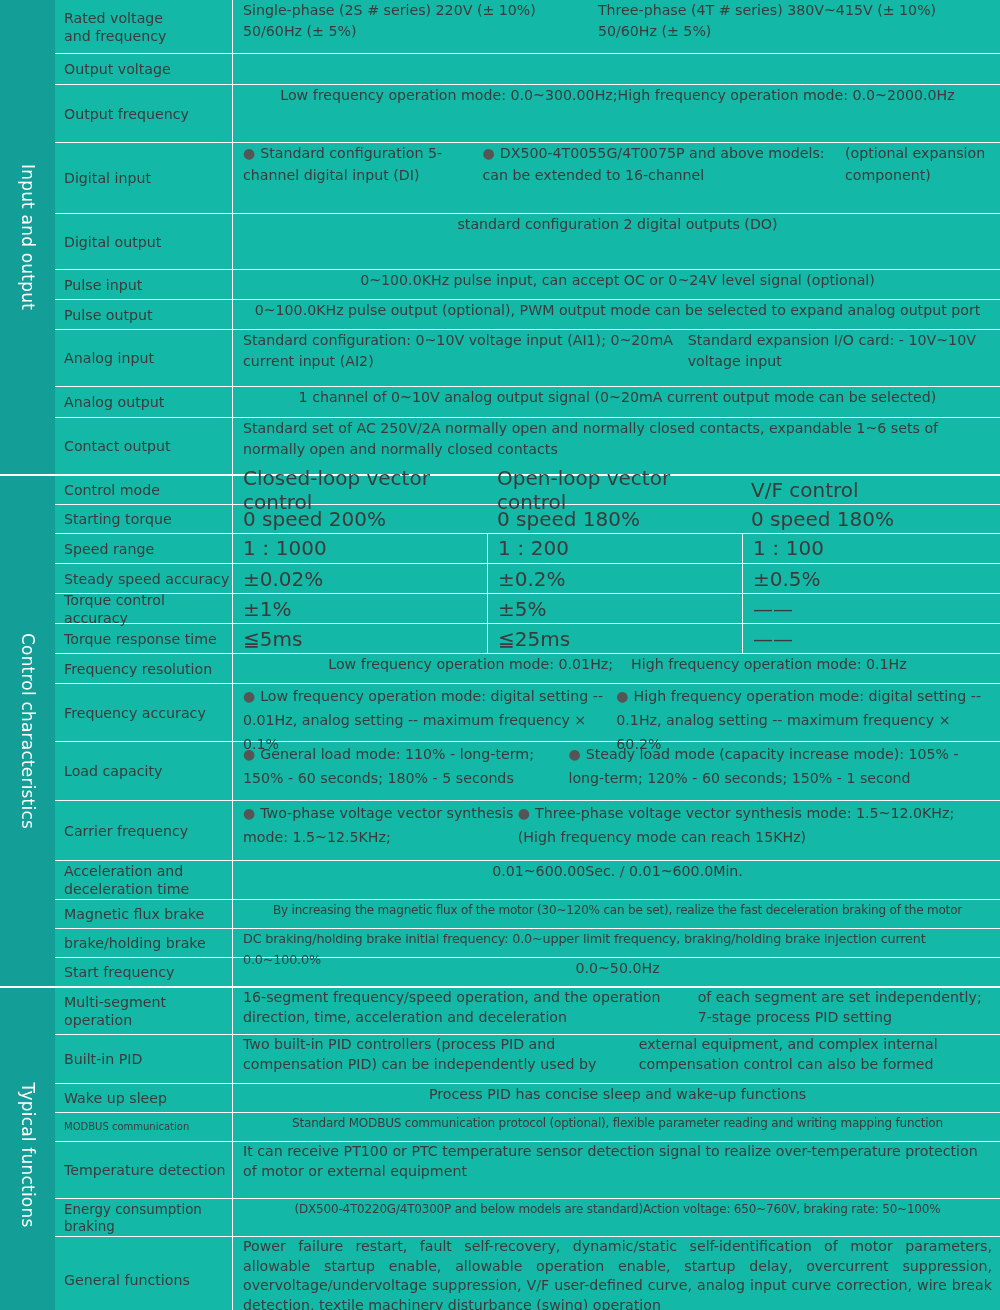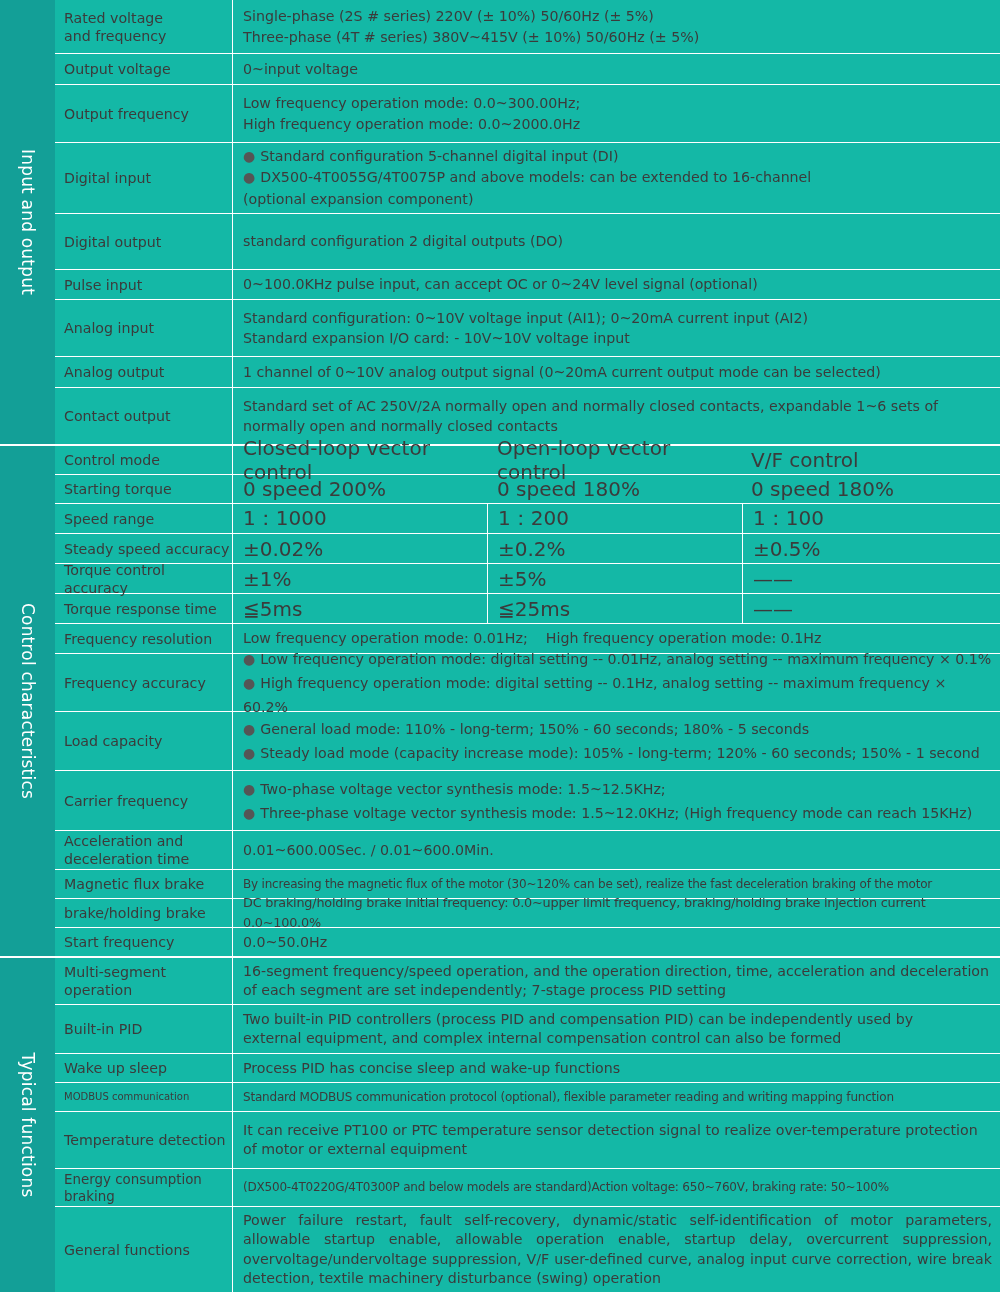--- a/index.html
+++ b/index.html
@@ -9,21 +9,21 @@
   .side { width: 55px; background: #139f97; position: relative; flex: 0 0 55px; }
   .side .side-label {
     position: absolute; left: 50%; top: 50%;
     transform: translate(-50%, -50%) rotate(90deg);
     white-space: nowrap; color: #ffffff; font-size: 17px; letter-spacing: 0.2px;
   }
   .rows { flex: 1; background: #14b8a6; }
   .row { display: flex; border-bottom: 1px solid #ffffff; }
   .row:last-child { border-bottom: none; }
   .cell-label { width: 168px; flex: 0 0 168px; padding: 0 0 0 9px; border-right: 1px solid #ffffff; display: flex; align-items: center; font-size: 14.2px; line-height: 18px; }
-  .cell-value { flex: 1; padding: 0 8px 0 10px; display: flex; flex-direction: column; justify-content: center; font-size: 14.2px; line-height: 20.5px; }
+  .cell-value { flex: 1; padding: 0 8px 0 10px; display: flex; justify-content: center; font-size: 14.2px; line-height: 20.5px; }
   .cell-value.tight { font-size: 12px; letter-spacing: -0.2px; }
   .cell-value.justify { text-align: justify; line-height: 19.5px; }
   .bullet::before { content: "\25CF"; color: #555; margin-right: 5px; font-size: 14px; }
   .c3 { display: flex; flex: 1; }
   .c3 > div { display: flex; align-items: center; padding-left: 10px; font-size: 20px; }
   .c3 > div:nth-child(1) { width: 244px; border-right: 1px solid #ffffff; }
   .c3 > div:nth-child(2) { width: 244px; border-right: 1px solid #ffffff; }
   .c3 > div:nth-child(3) { flex: 1; }
   .c3.nodiv > div { border-right: none; }
 </style>
@@ -42,23 +42,20 @@
             <span style="white-space:pre-line">Rated voltage
 and frequency</span>
           </div>
         <div class="cell-value">
             <div>Single-phase (2S # series) 220V (± 10%) 50/60Hz (± 5%)</div>
             <div>Three-phase (4T # series) 380V~415V (± 10%) 50/60Hz (± 5%)</div>
           </div>
       </div>
       <div class="row" style="height:30px">
         <div class="cell-label">Output voltage</div>
-        <div class="cell-value">
-            <div>0~input voltage</div>
-          </div>
       </div>
       <div class="row" style="height:57px">
         <div class="cell-label">Output frequency</div>
         <div class="cell-value">
             <div>Low frequency operation mode: 0.0~300.00Hz;</div>
             <div>High frequency operation mode: 0.0~2000.0Hz</div>
           </div>
       </div>
       <div class="row" style="height:70px">
         <div class="cell-label">Digital input</div>
@@ -73,20 +70,26 @@
         <div class="cell-value">
             <div>standard configuration 2 digital outputs (DO)</div>
           </div>
       </div>
       <div class="row" style="height:29px">
         <div class="cell-label">Pulse input</div>
         <div class="cell-value">
             <div>0~100.0KHz pulse input, can accept OC or 0~24V level signal (optional)</div>
           </div>
       </div>
+      <div class="row" style="height:29px">
+        <div class="cell-label">Pulse output</div>
+        <div class="cell-value">
+            <div>0~100.0KHz pulse output (optional), PWM output mode can be selected to expand analog output port</div>
+          </div>
+      </div>
       <div class="row" style="height:56px">
         <div class="cell-label">Analog input</div>
         <div class="cell-value">
             <div>Standard configuration: 0~10V voltage input (AI1); 0~20mA current input (AI2)</div>
             <div>Standard expansion I/O card: - 10V~10V voltage input</div>
           </div>
       </div>
       <div class="row" style="height:30px">
         <div class="cell-label">Analog output</div>
         <div class="cell-value">

